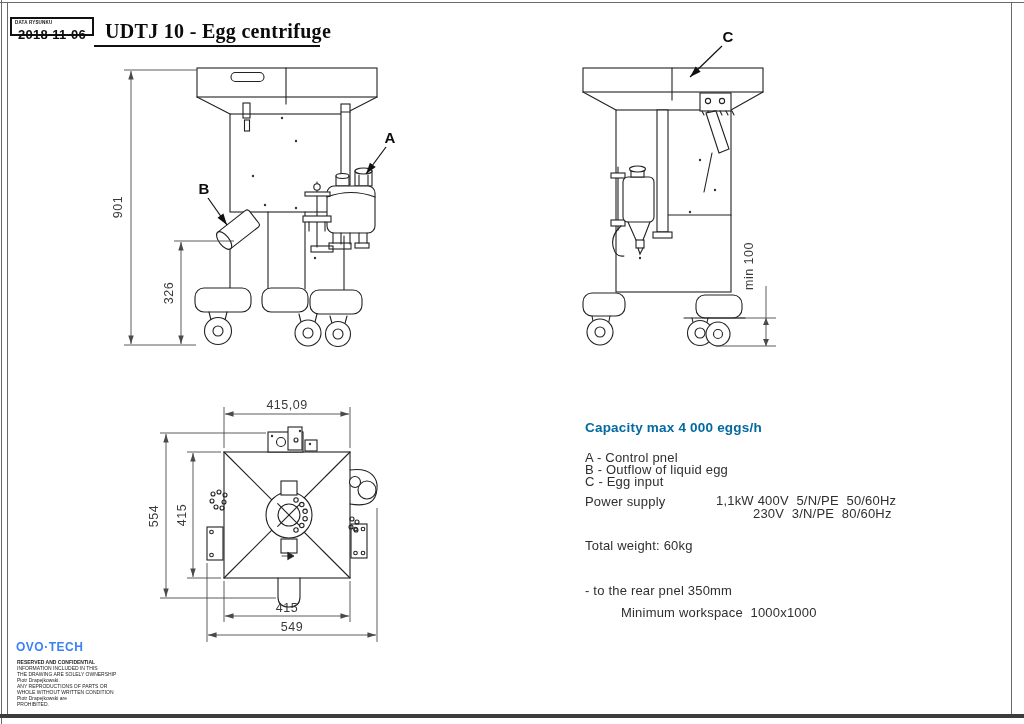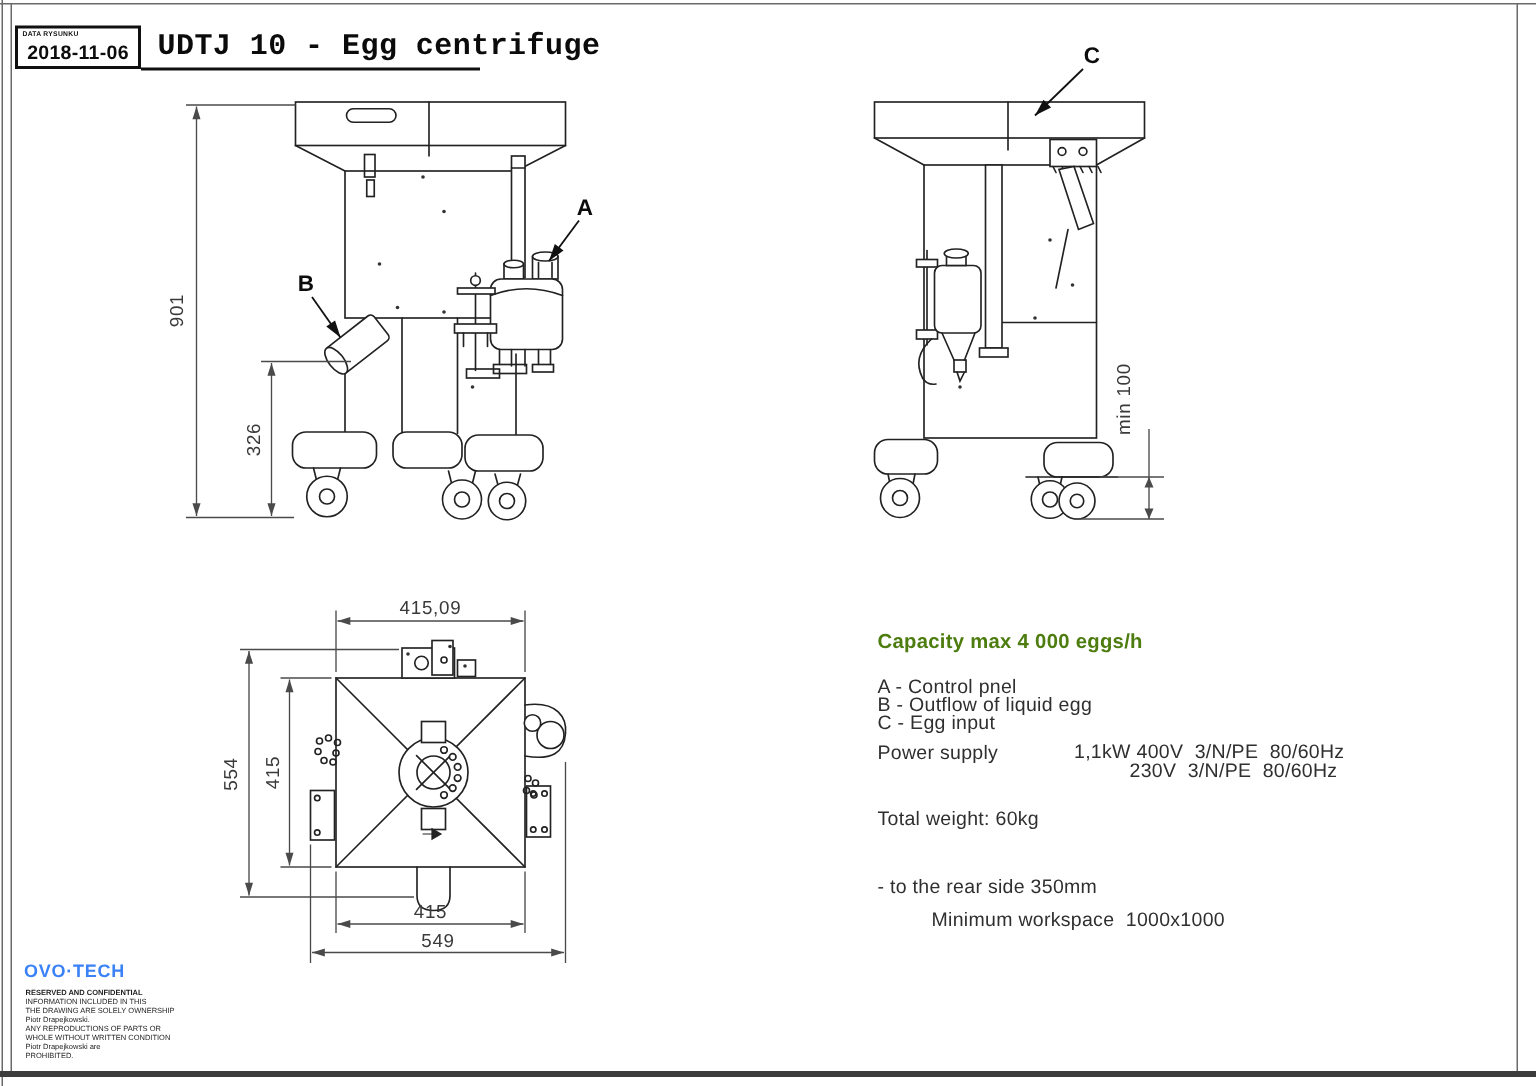--- a/index.html
+++ b/index.html
@@ -1,27 +1,27 @@
 <!DOCTYPE html>
 <html><head>
 <meta charset="utf-8">
 <style>
   html,body{margin:0;padding:0;background:#fff;}
   .page{position:relative;width:1024px;height:724px;background:#fff;overflow:hidden;
         font-family:"Liberation Sans",sans-serif;}
   .hline,.vline{position:absolute;background:#6a6a6a;}
   
-  .datebox{position:absolute;left:10px;top:17px;width:84px;height:29px;border:2px solid #101010;box-sizing:border-box;background:#fff;}
+  .datebox{position:absolute;left:10px;top:17px;width:84px;height:19px;border:2px solid #101010;box-sizing:border-box;background:#fff;}
   .datebox .lbl-small{position:absolute;left:3px;top:1px;font-size:4.5px;font-weight:bold;letter-spacing:.2px;color:#111;}
   .datebox .dateval{position:absolute;left:0;top:8px;width:100%;text-align:center;font-size:13px;font-weight:bold;color:#0c0c0c;letter-spacing:.2px;}
-  .doctitle{position:absolute;left:105px;top:20px;font-family:Liberation Mono, monospace;font-weight:bold;font-size:20px;color:#0b0b0b;letter-spacing:.3px;}
+  .doctitle{position:absolute;left:105px;top:20px;font-family:Liberation Serif, serif;font-weight:bold;font-size:20px;color:#0b0b0b;letter-spacing:.3px;}
   .title-rule{position:absolute;left:94px;top:45px;width:226px;height:2px;background:#101010;}
   
   .t{position:absolute;font-size:13px;color:#2f2f2f;letter-spacing:.2px;white-space:nowrap;}
-  .cap{position:absolute;font-size:13.5px;font-weight:bold;color:#4d7c0f;letter-spacing:.2px;white-space:nowrap;}
+  .cap{position:absolute;font-size:13.5px;font-weight:bold;color:#0369a1;letter-spacing:.2px;white-space:nowrap;}
   .pre{white-space:pre;}
   
   .logo{position:absolute;left:16px;top:640px;font-size:12px;font-weight:bold;color:#3b82f6;letter-spacing:.5px;font-family:"Liberation Sans",sans-serif;}
   .legal{position:absolute;left:17px;top:659px;width:160px;font-size:5px;line-height:6px;color:#1d1d1d;}
   .legal .b{font-weight:bold;}
   .tblock{position:absolute;left:575px;top:672px;width:437px;height:42px;border:1.5px solid #2d2d2d;box-sizing:border-box;
           display:flex;align-items:center;justify-content:center;background:#fff;}
   .tblock span{font-family:"Liberation Serif",serif;font-weight:bold;font-size:13px;color:#0d0d0d;}
   .botrule{position:absolute;left:0;top:714px;width:1024px;height:4px;background:#3c3c3c;}
   
@@ -308,24 +308,24 @@
     <text class="dim" transform="rotate(-90 186 515)" x="186" y="515">415</text>
     <text class="dim" x="287" y="612">415</text>
     <text class="dim" x="292" y="631">549</text>
   </svg>
 
   <div class="cap" style="left:585px;top:420px;">Capacity max 4 000 eggs/h</div>
   <div class="t" style="left:585px;top:450px;">A - Control pnel</div>
   <div class="t" style="left:585px;top:462px;">B - Outflow of liquid egg</div>
   <div class="t" style="left:585px;top:474px;">C - Egg input</div>
   <div class="t" style="left:585px;top:494px;">Power supply</div>
-  <div class="t pre" style="left:716px;top:493px;">1,1kW 400V  3/N/PE  80/60Hz</div>
+  <div class="t pre" style="left:716px;top:493px;">1,1kW 400V  5/N/PE  50/60Hz</div>
   <div class="t pre" style="left:753px;top:506px;">230V  3/N/PE  80/60Hz</div>
   <div class="t" style="left:585px;top:538px;">Total weight: 60kg</div>
-  <div class="t" style="left:585px;top:583px;">- to the rear side 350mm</div>
+  <div class="t" style="left:585px;top:583px;">- to the rear pnel 350mm</div>
   <div class="t pre" style="left:585px;top:605px;margin-left:36px;">Minimum workspace  1000x1000</div>
 
   <div class="logo">OVO·TECH</div>
   <div class="legal">
     <div class="b">RESERVED AND CONFIDENTIAL</div>
     <div>INFORMATION INCLUDED IN THIS</div>
     <div>THE DRAWING ARE SOLELY OWNERSHIP</div>
     <div>Piotr Drapejkowski.</div>
     <div>ANY REPRODUCTIONS OF PARTS OR</div>
     <div>WHOLE WITHOUT WRITTEN CONDITION</div>

